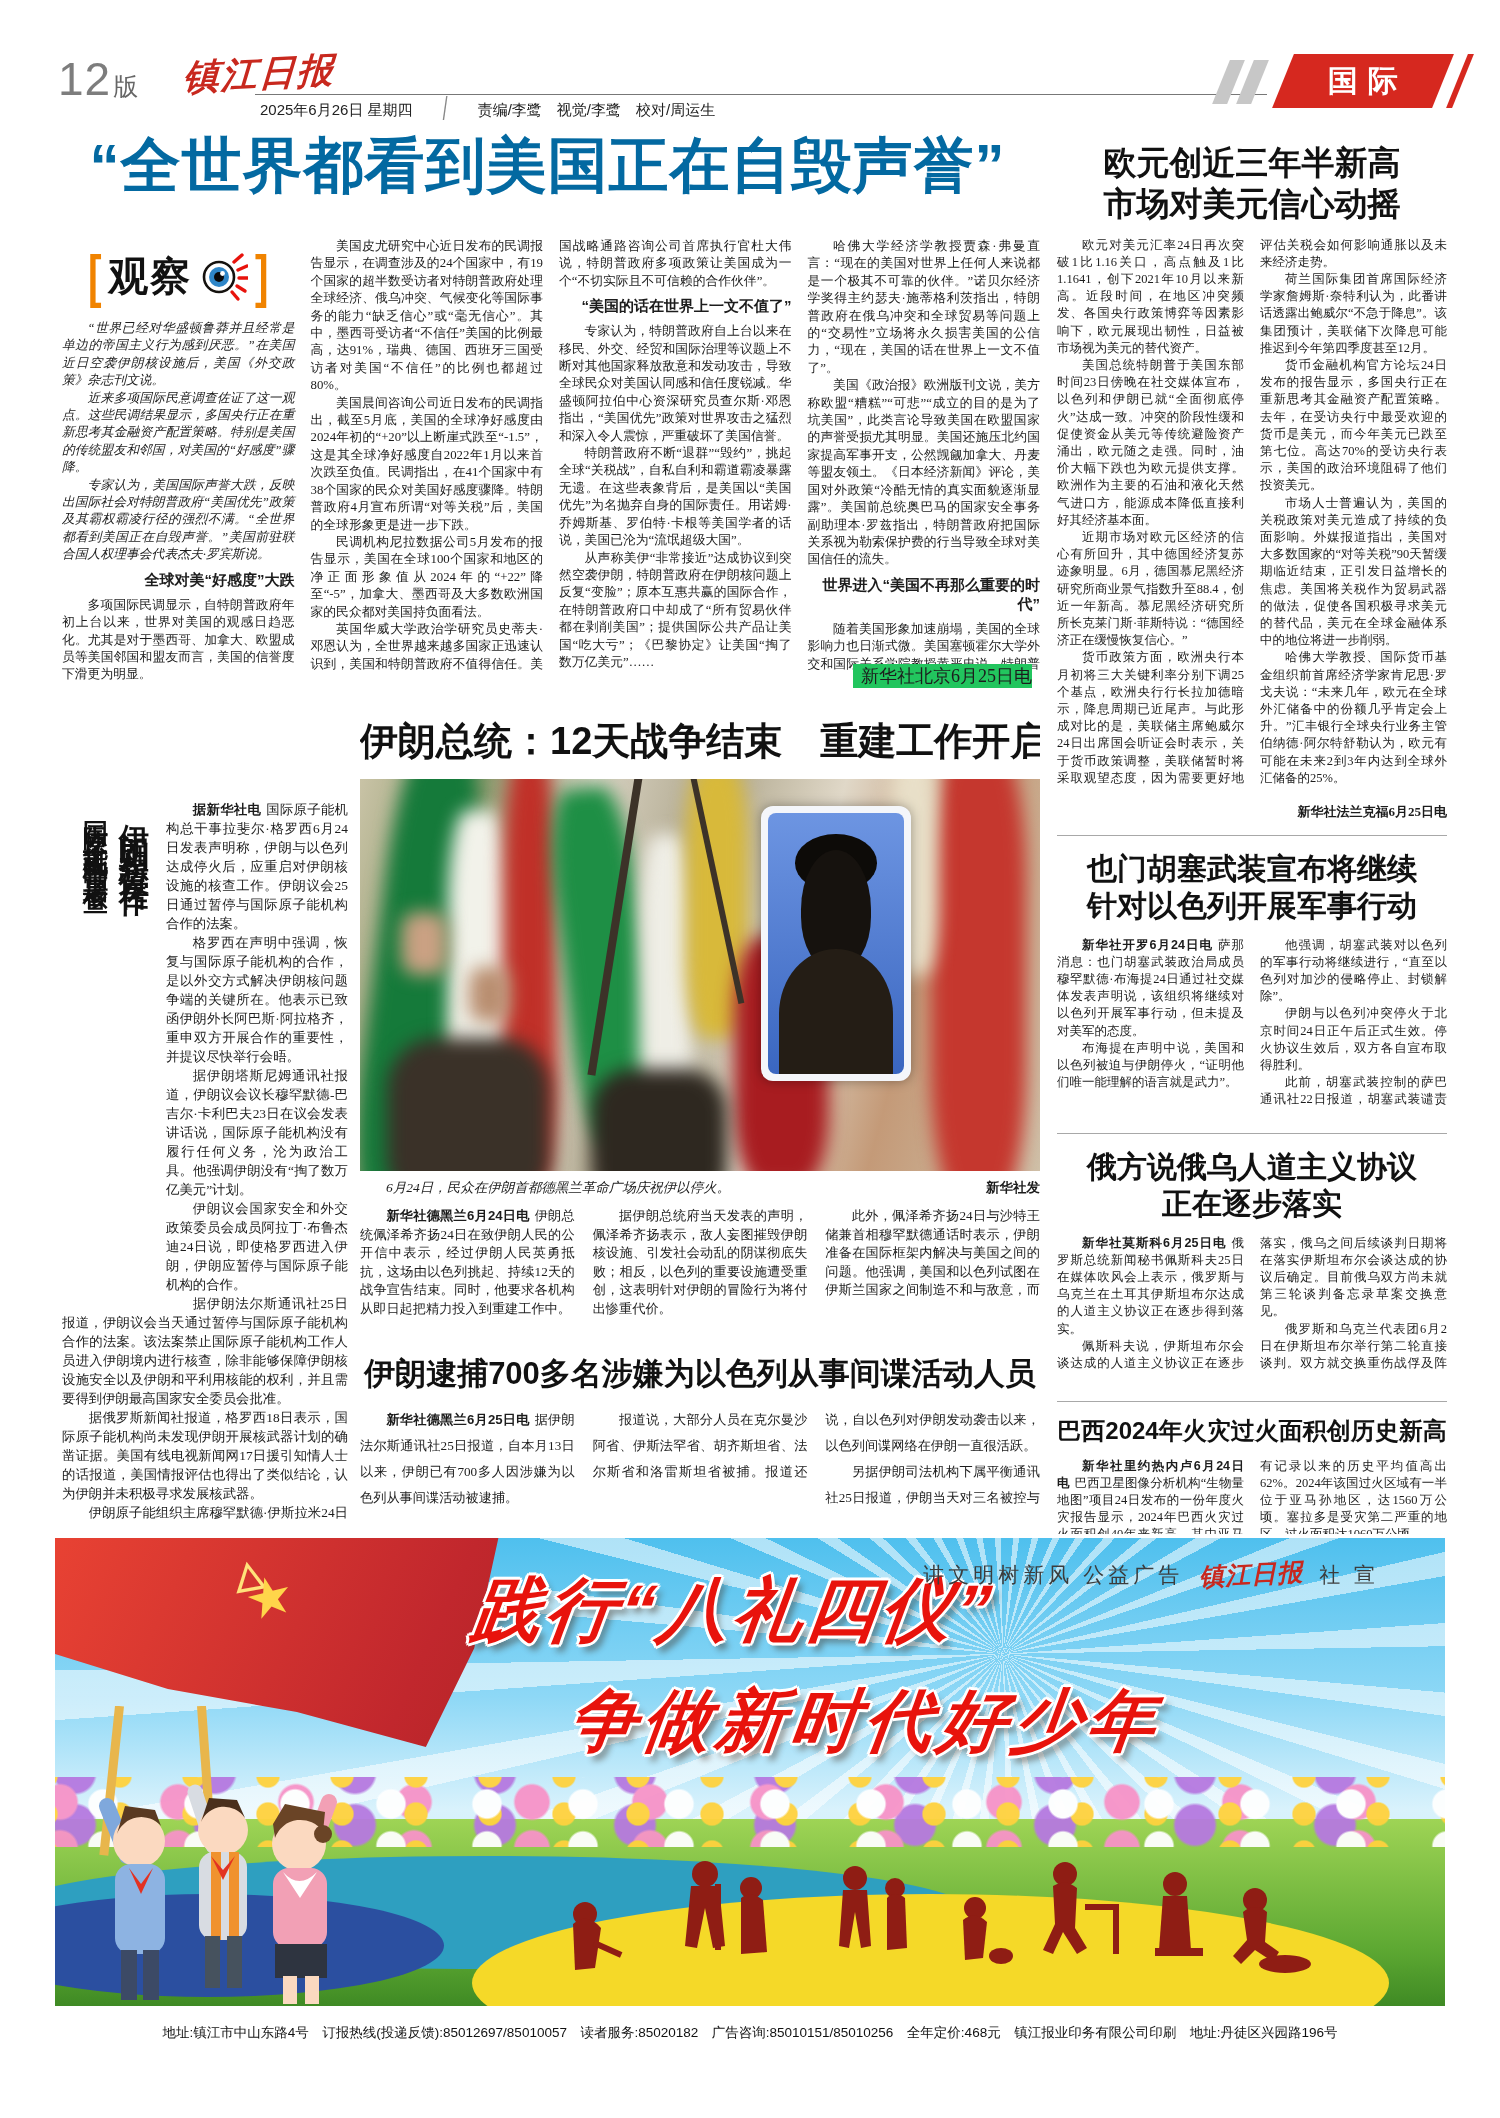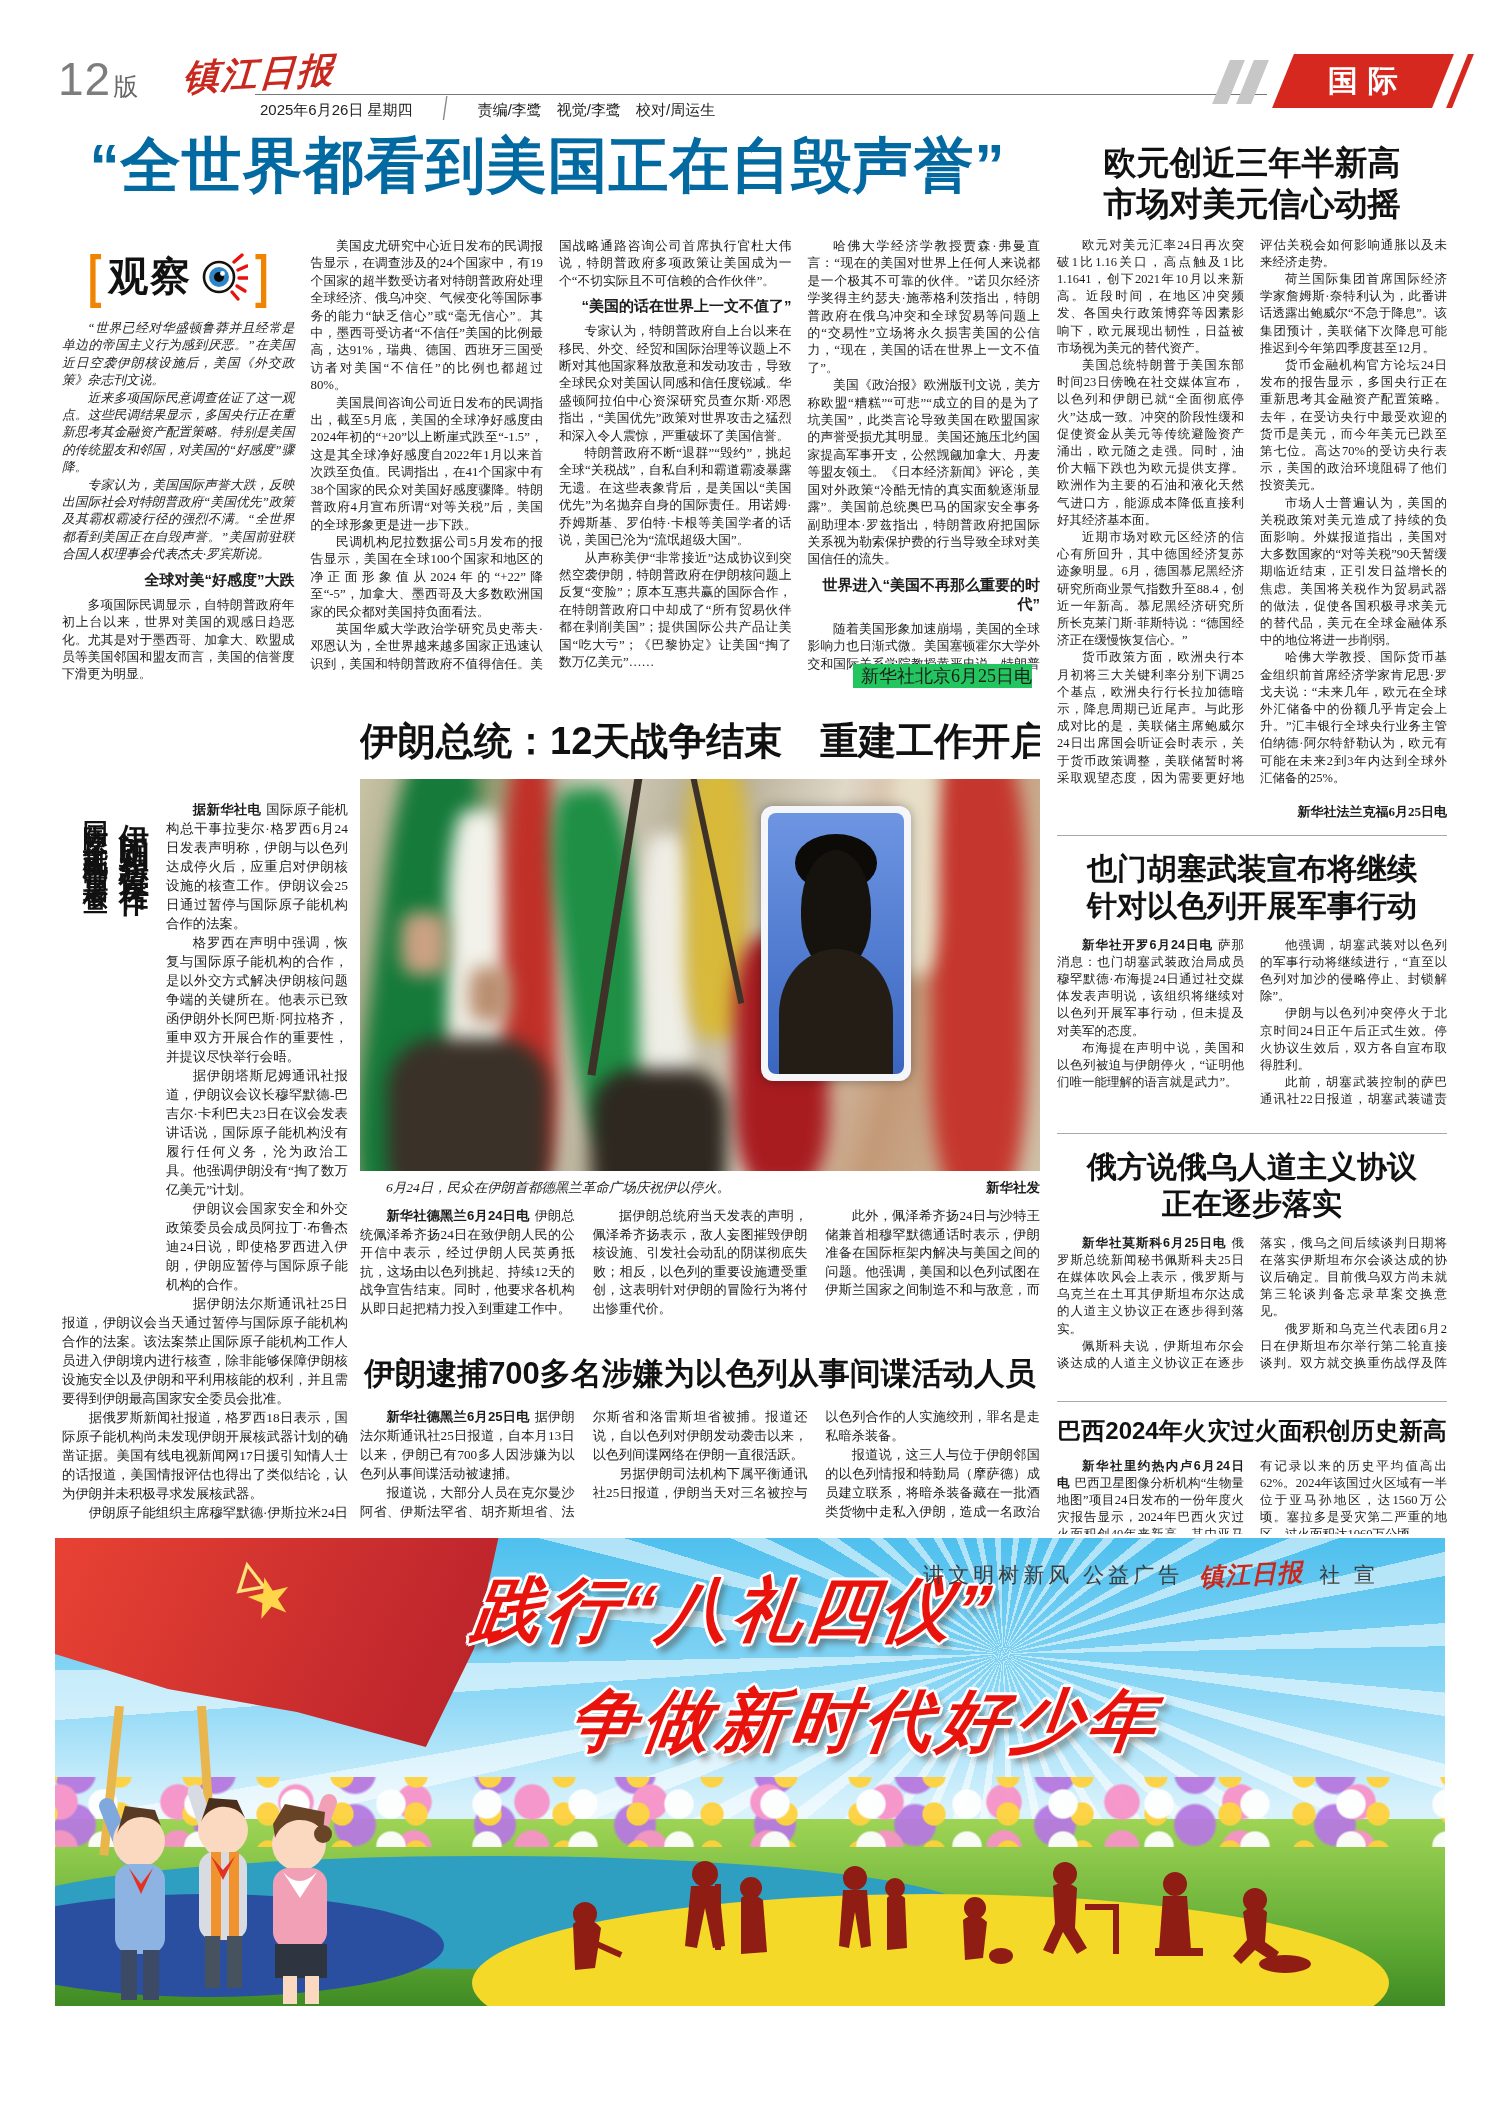--- a/index.html
+++ b/index.html
@@ -52,21 +52,21 @@
   .pcard .turban{position:absolute;left:20%;top:8%;width:60%;height:22%;background:#0d0b08;border-radius:50%;}
   .pcard .body2{position:absolute;left:8%;top:52%;width:84%;height:50%;background:#241d15;border-radius:50% 50% 0 0;}
   .pole{position:absolute;background:#3c3228;}
   .cap-row{display:flex;justify-content:space-between;align-items:baseline;margin-top:8px;font-size:13.5px;}
   .cap-row .cap{padding-left:26px;font-style:italic;}
   .cap-row .capcredit{font-weight:bold;font-family:"Liberation Sans",sans-serif;white-space:nowrap;}
   .c-body{margin-top:10px;height:126px;column-count:3;column-gap:18px;column-fill:auto;overflow:hidden;}
   .c-body p.b{font-size:13.2px;line-height:18.6px;}
   .spy-headline{margin-top:20px;text-align:center;font-family:"Liberation Sans",sans-serif;font-weight:900;font-size:31px;color:#111;white-space:nowrap;}
   .spy-body{margin-top:12px;height:122px;column-count:3;column-gap:18px;column-fill:auto;overflow:hidden;}
-  .spy-body p.b{font-size:13.2px;line-height:19px;}
+  .spy-body p.b{font-size:13.2px;line-height:26px;}
   
   .rail{position:absolute;left:1057px;top:142px;width:390px;height:1392px;overflow:hidden;font-family:"Liberation Serif",serif;}
   .r-title{text-align:center;font-family:"Liberation Sans",sans-serif;font-weight:900;color:#111;line-height:1.25;}
   .r-title.big{font-size:33px;}
   .r-title.mid{font-size:30px;}
   .r-title.one{font-size:24px;white-space:nowrap;}
   .r-body{position:relative;margin-top:12px;column-count:2;column-gap:16px;column-fill:auto;overflow:hidden;}
   .r-body p.b{font-size:12.5px;line-height:17.2px;}
   .euro-body{height:562px;}
   .houthi-body{height:182px;}
@@ -374,14 +374,15 @@
     <div class="slogan sl1">践行“八礼四仪”</div>
     <div class="slogan sl2">争做新时代好少年</div>
 
     <div class="banner-note">
       <span>讲文明树新风  公益广告</span>
       <span class="banner-brand">镇江日报</span>
       <span>社 宣</span>
     </div>
   </div>
 
+  <div class="footer">地址:镇江市中山东路4号　订报热线(投递反馈):85012697/85010057　读者服务:85020182　广告咨询:85010151/85010256　全年定价:468元　镇江报业印务有限公司印刷　地址:丹徒区兴园路196号</div>
 
 </div>
 
 </body></html>

